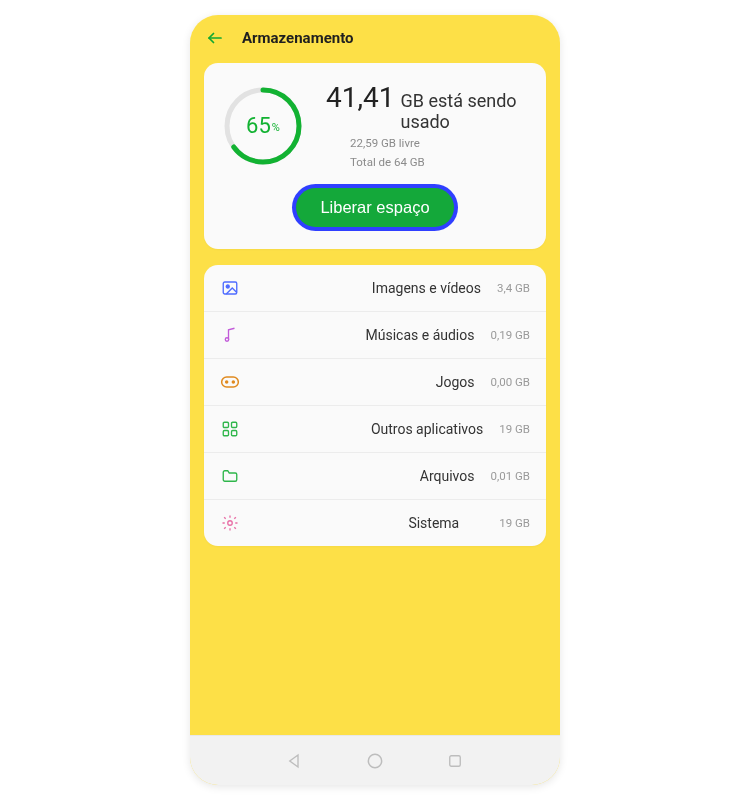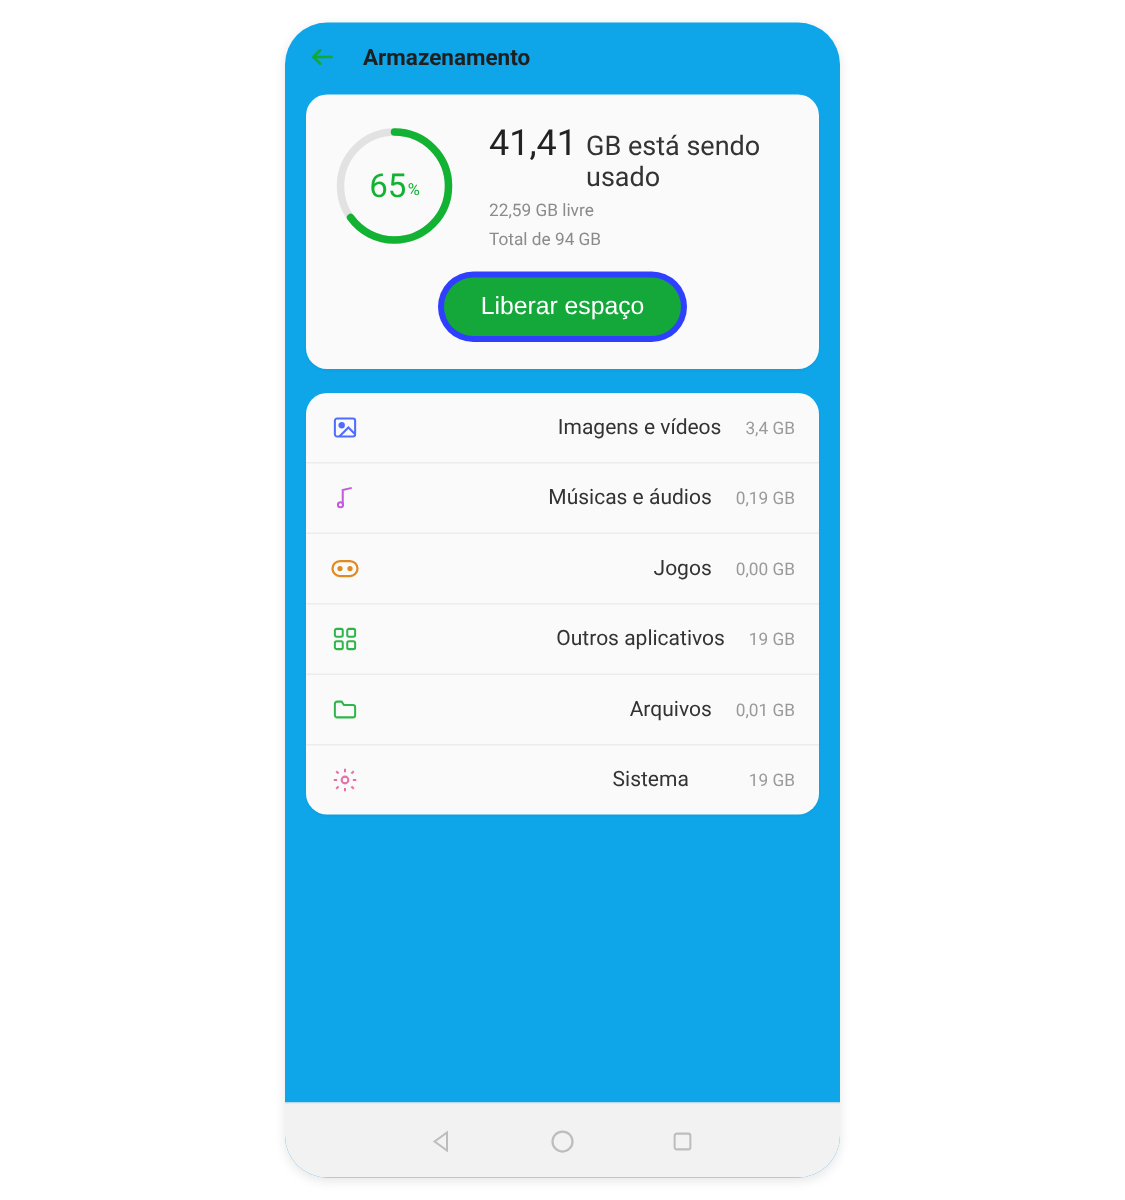--- a/index.html
+++ b/index.html
@@ -9,21 +9,21 @@
       display: flex;
       justify-content: center;
       align-items: flex-start;
       width: 750px;
       height: 800px;
     }
     .device-frame {
       width: 370px;
       height: 770px;
       margin-top: 15px;
-      background: #0ea5e9;
+      background: #fde047;
       border-radius: 28px;
       box-shadow: 0 2px 8px rgba(0,0,0,0.1);
       display: flex;
       flex-direction: column;
       overflow: hidden;
       position: relative;
     }
     .header {
       display: flex;
       align-items: center;
@@ -70,23 +70,23 @@
       inset: 0;
       display: flex;
       align-items: center;
       justify-content: center;
       color: #12b232;
     }
     .ring-num { font-size: 22px; font-weight: 400; }
     .ring-pct { font-size: 11px; margin-left: 1px; margin-top: 4px;}
     .usage-text { display: flex; flex-direction: column; }
     .usage-line1 { display: flex; align-items: baseline; gap: 6px; color: #222; }
-    .usage-amount { font-size: 24px; font-weight: 400; }
+    .usage-amount { font-size: 28px; font-weight: 400; }
     .usage-unit { font-size: 18px; color: #333; }
-    .usage-sub { font-size: 11.5px; color: #8b8b8b; margin-top: 3px; line-height: 1.4; }
+    .usage-sub { font-size: 11.5px; color: #8b8b8b; margin-top: 3px; line-height: 1.4; margin-left: 24px; }
     .free-btn-wrap {
       display: flex;
       justify-content: center;
       margin-top: 18px;
     }
     .free-btn {
       background: #14a83a;
       color: #fff;
       font-size: 16.5px;
       padding: 10px 24px;
@@ -172,21 +172,21 @@
           <span class="ring-num">65</span>
           <span class="ring-pct">%</span>
         </div>
       </div>
       <div class="usage-text">
         <div class="usage-line1">
           <span class="usage-amount">41,41</span>
           <span class="usage-unit">GB está sendo usado</span>
         </div>
         <div class="usage-sub">22,59 GB livre</div>
-        <div class="usage-sub">Total de 94 GB</div>
+        <div class="usage-sub">Total de 64 GB</div>
       </div>
     </div>
     <div class="free-btn-wrap">
       <button class="free-btn">Liberar espaço</button>
     </div>
   </div>
 
   <div class="card list-card" id="category-list">
       <div class="list-item">
         <div class="li-icon">

